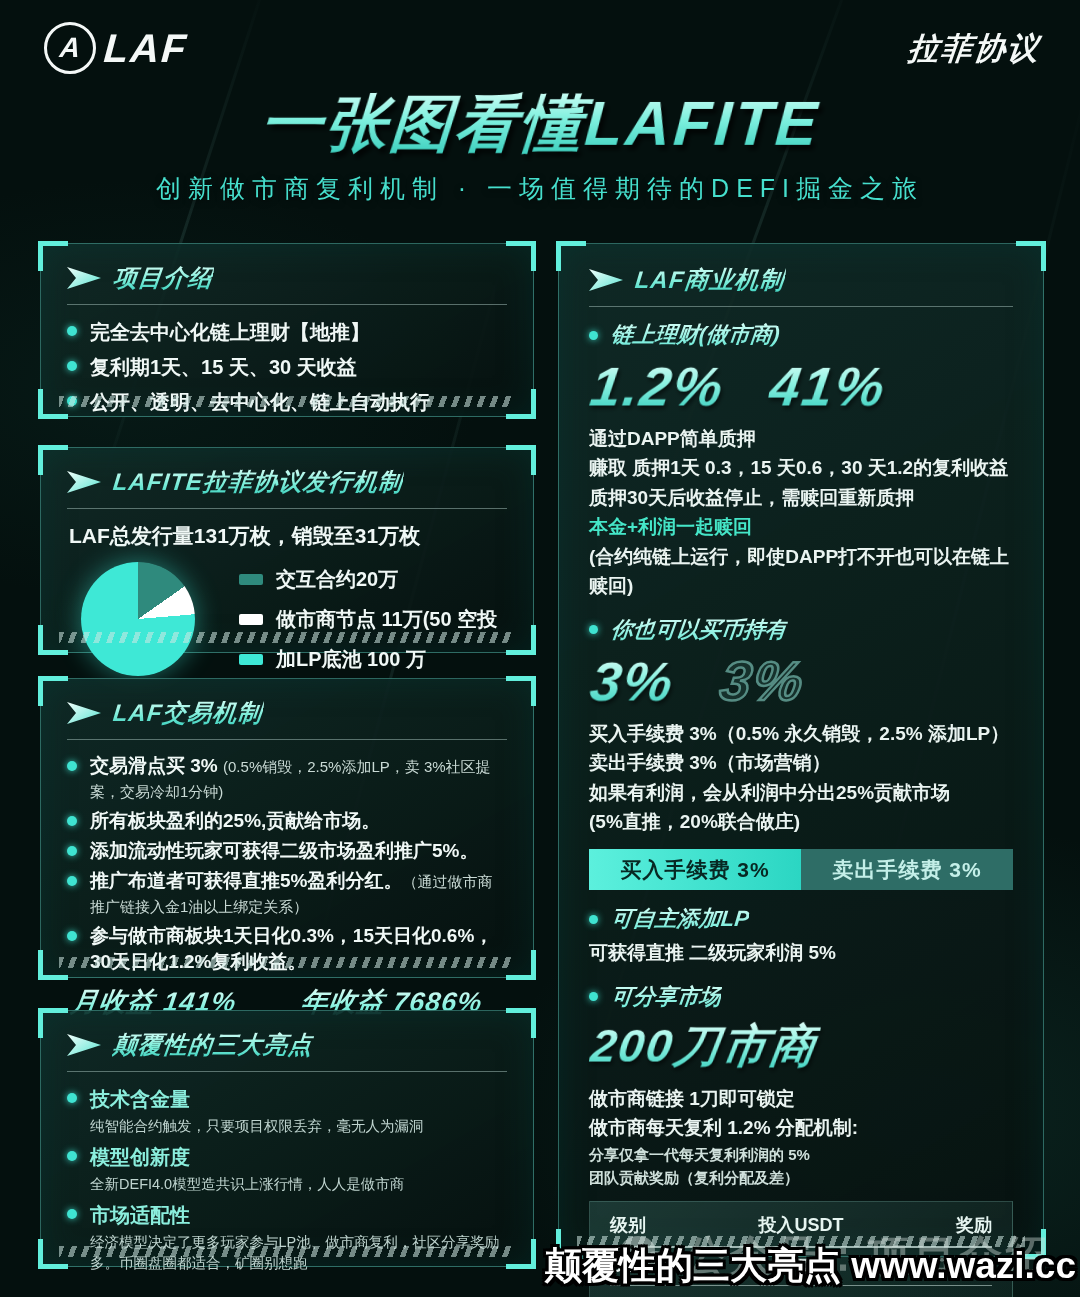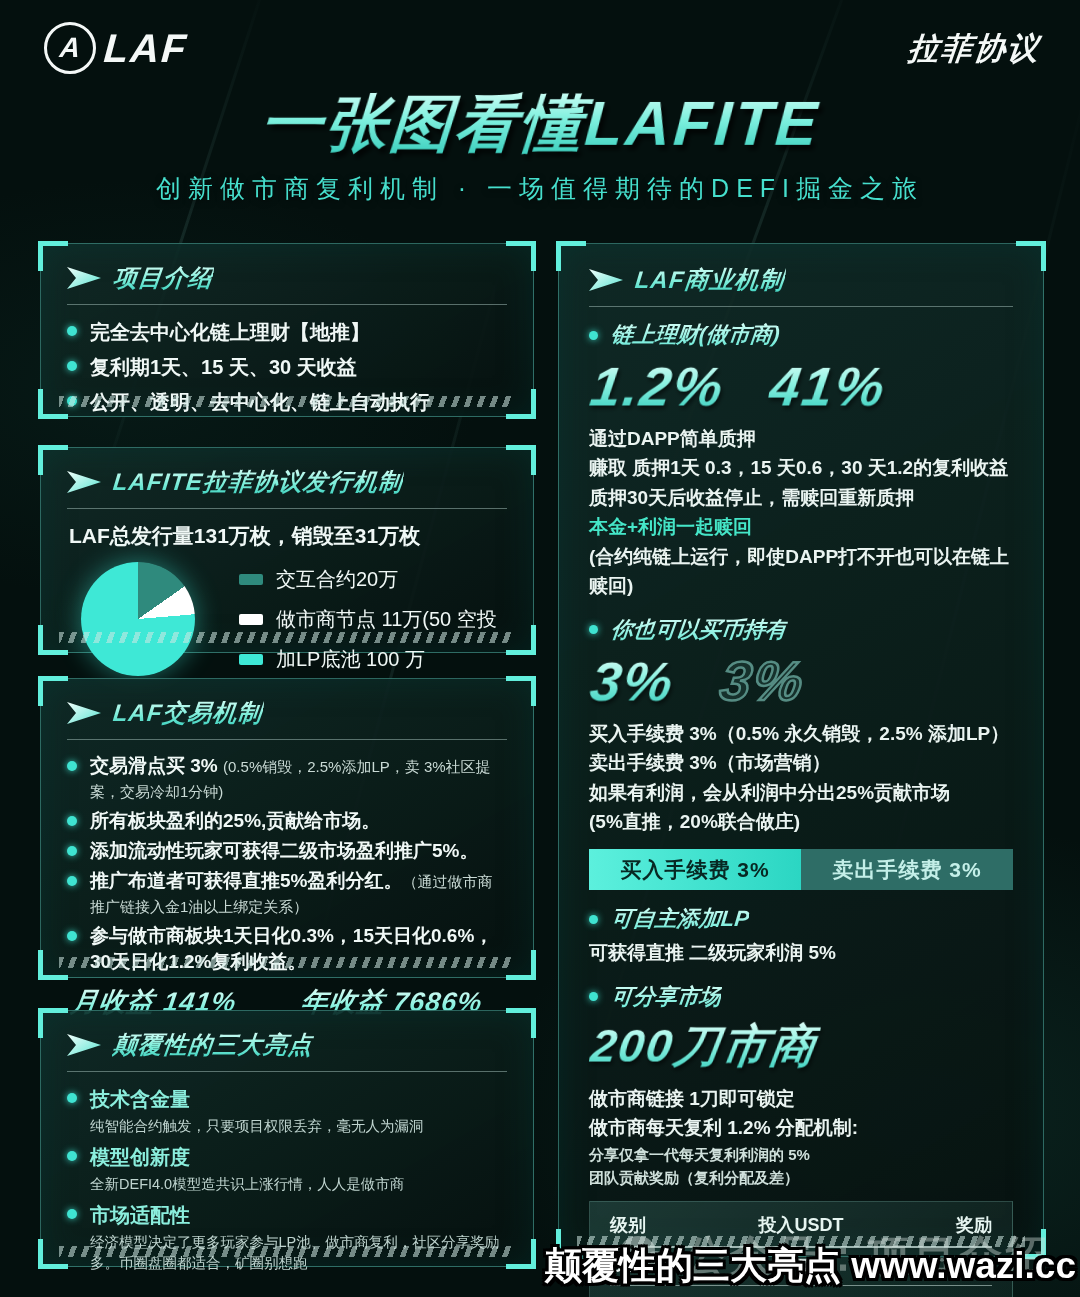--- a/index.html
+++ b/index.html
@@ -74,21 +74,21 @@
   .b-text{font-size:20px;font-weight:700;color:#f0f8f6;line-height:1.4;}
   .b-note{font-size:15px;font-weight:400;color:#c9dad5;}
 
   
   .lead{font-size:21px;font-weight:700;color:#f0f8f6;margin:2px 0 12px 2px;}
   .chart-row{display:flex;align-items:center;}
   .pie{width:114px;height:114px;border-radius:50%;margin-left:14px;box-shadow:0 0 26px rgba(62,232,214,0.45);flex:none;}
   .legend{margin-left:44px;display:flex;flex-direction:column;gap:13px;}
   .lg-item{display:flex;align-items:center;gap:13px;}
   .swatch{flex:none;width:24px;height:11px;border-radius:2px;}
-  .lg-label{font-size:20px;font-weight:400;color:#f0f8f6;}
+  .lg-label{font-size:20px;font-weight:700;color:#f0f8f6;}
 
   
   .p3 .bullet{margin:5px 0;}
   .p3 .b-text{font-size:19px;line-height:1.32;}
   .stats{display:flex;gap:64px;margin:10px 0 0 4px;}
   .stat{
     font-size:27px;font-weight:900;font-style:italic;letter-spacing:1px;transform:skewX(-8deg);
     background:linear-gradient(180deg,#f0fffb 0%,#8af1e0 60%,#3bd2c0 100%);
     -webkit-background-clip:text;background-clip:text;color:transparent;
   }

